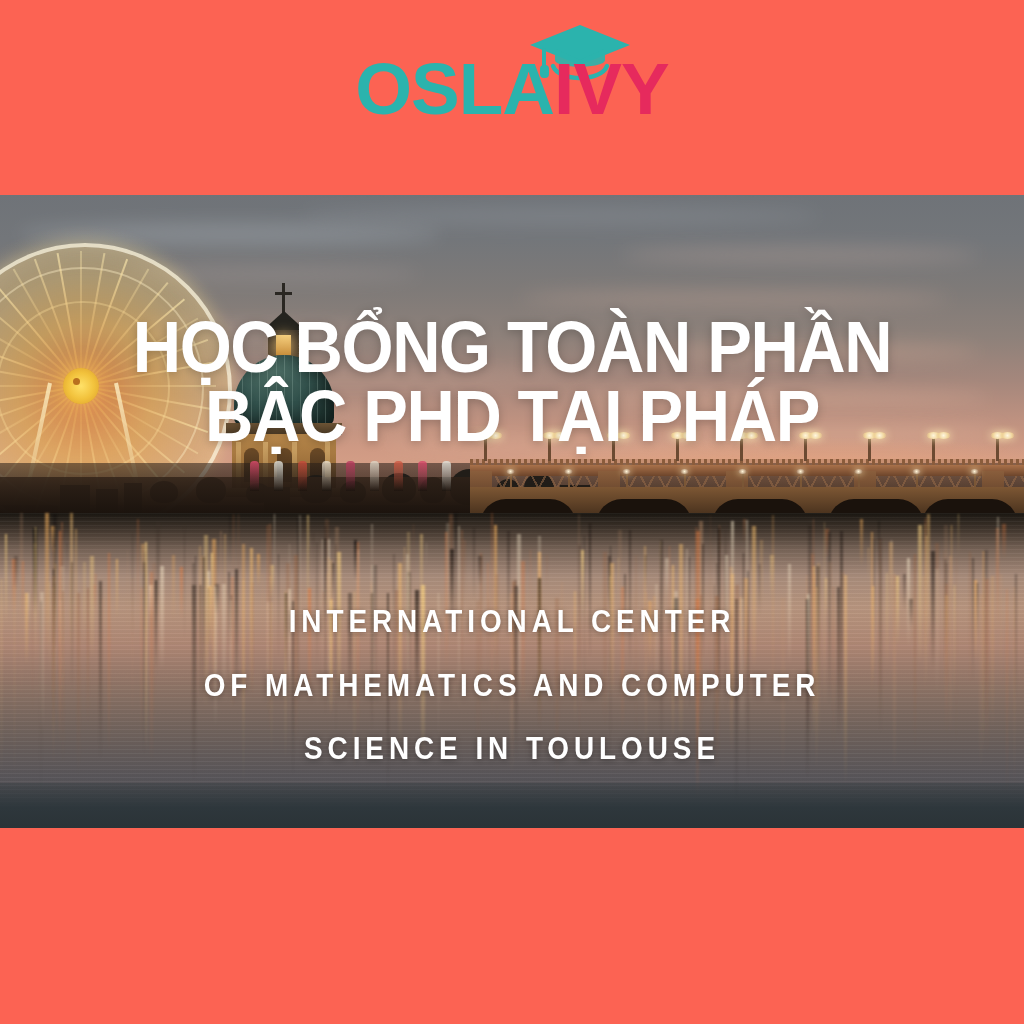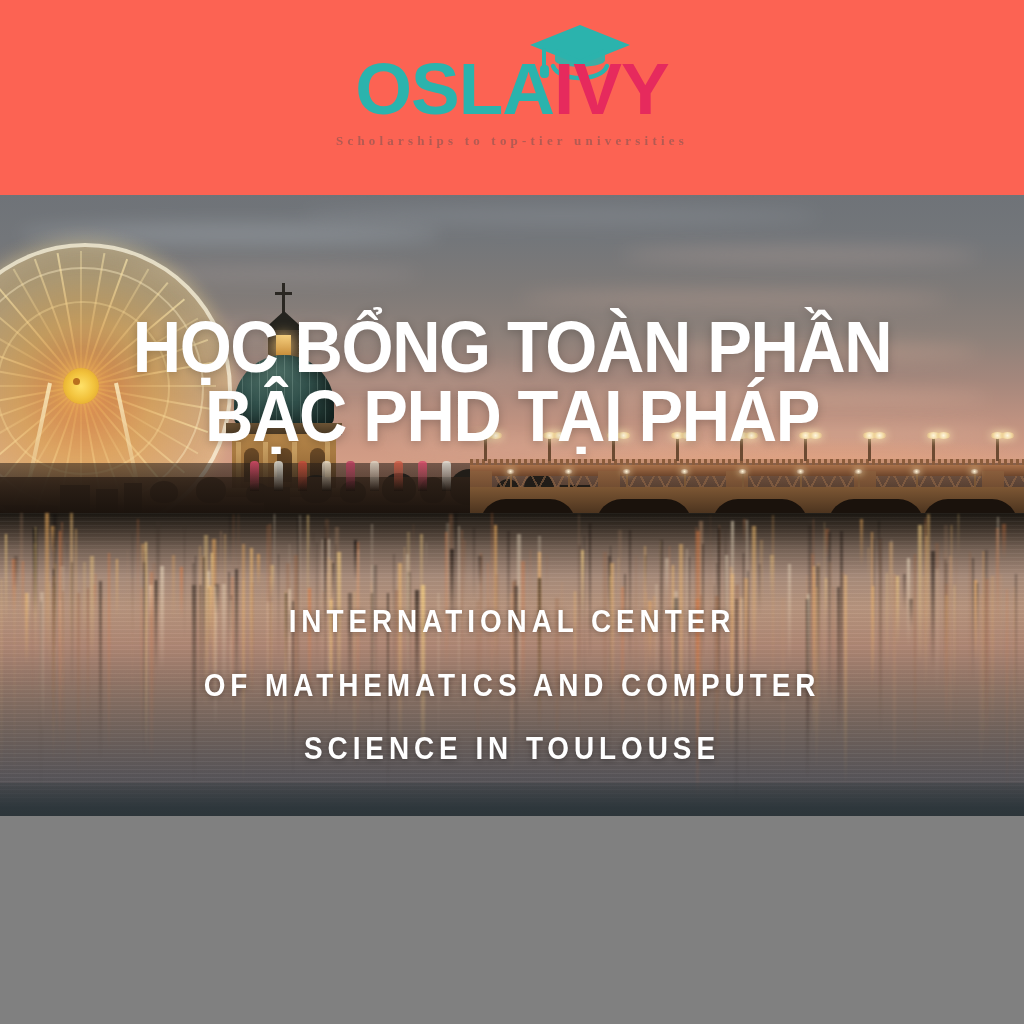--- a/index.html
+++ b/index.html
@@ -1,17 +1,17 @@
 <!DOCTYPE html>
 <html><head>
 <meta charset="utf-8">
 <style>
   html,body{margin:0;padding:0;background:#808080;}
   .poster{
-    position:relative;width:1024px;height:816px;overflow:hidden;
+    position:relative;width:1024px;height:1024px;overflow:hidden;
     background:#fc6353;
     font-family:"Liberation Sans", sans-serif;
   }
 
   
   .header{
     position:absolute;left:0;top:0;width:1024px;height:195px;
     background:#fc6353;
   }
   .logo-block{
@@ -370,21 +370,20 @@
           <rect x="13" y="43" width="9" height="13" rx="4" fill="#2bb3ad"></rect>
 
           <path d="M26,44 C32,60 74,60 80,44" stroke="#2bb3ad" stroke-width="4.5" fill="none" stroke-linecap="round"></path>
         </svg>
       </div>
 
       <div class="logo-words">
         <span class="logo-osla">OSLA</span><span class="logo-ivy">IVY</span>
       </div>
 
-      <div class="logo-tagline">Scholarships to top-tier universities</div>
     </div>
   </div>
 
   <div class="photo">
 
     <div class="sky"></div>
     <div class="cloud cl1"></div>
     <div class="cloud cl2"></div>
     <div class="cloud cl3"></div>
     <div class="cloud cl4"></div>

